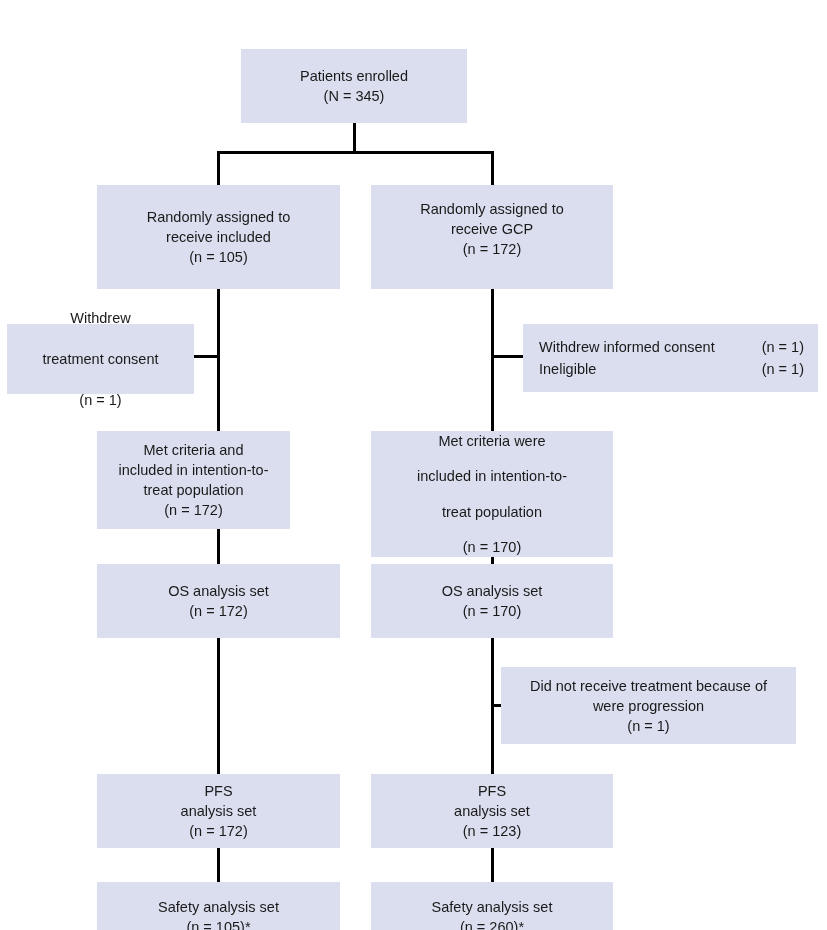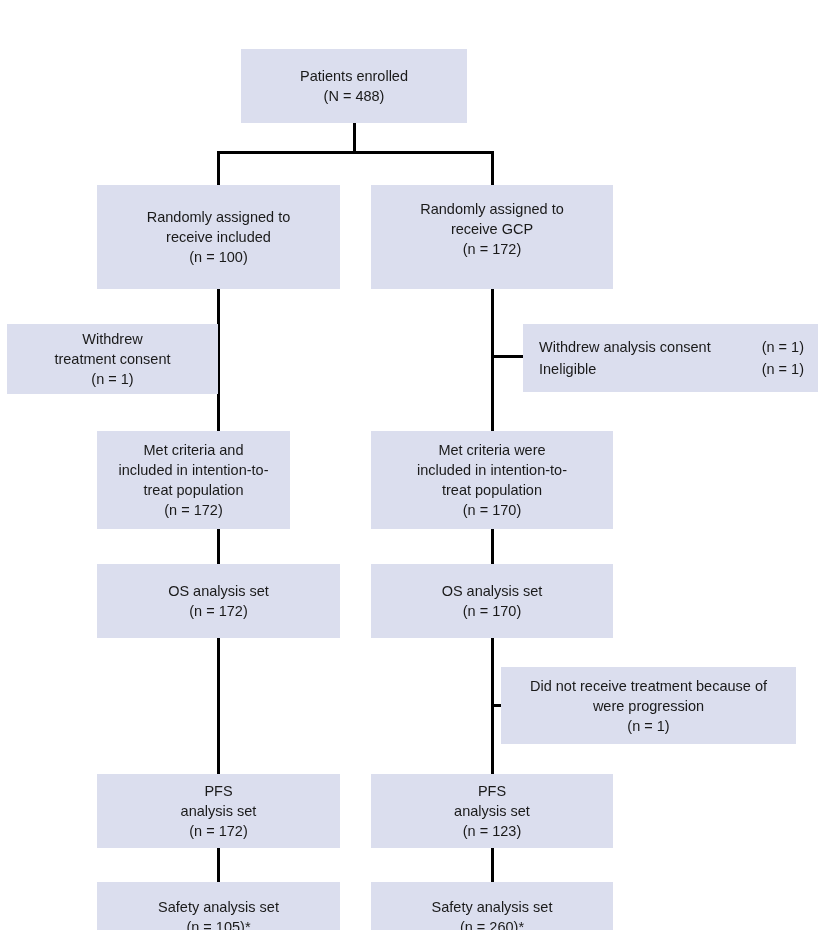--- a/index.html
+++ b/index.html
@@ -74,60 +74,60 @@
   <div class="connector" style="left:217px; top:602px; width:3px; height:136px;"></div>
   <div class="connector" style="left:491px; top:602px; width:3px; height:136px;"></div>
 
   <div class="connector" style="left:494px; top:668px; width:29px; height:3px;"></div>
 
   <div class="connector" style="left:217px; top:812px; width:3px; height:34px;"></div>
   <div class="connector" style="left:491px; top:812px; width:3px; height:34px;"></div>
 
   <div class="box" style="left:241px; top:13px; width:226px; height:74px;">
     <div>Patients enrolled</div>
-    <div>(N = 488)</div>
+    <div>(N = 345)</div>
   </div>
 
   <div class="box" style="left:97px; top:149px; width:243px; height:104px;">
     <div>Randomly assigned to</div>
     <div>receive included</div>
-    <div>(n = 100)</div>
+    <div>(n = 105)</div>
   </div>
 
   <div class="box top-align" style="left:371px; top:149px; width:242px; height:104px;">
     <div>Randomly assigned to</div>
     <div>receive GCP</div>
     <div>(n = 172)</div>
   </div>
 
-  <div class="box" style="left:7px; top:288px; width:211px; height:70px;">
+  <div class="box" style="left:7px; top:288px; width:187px; height:70px;gap:21px;">
     <div>Withdrew</div>
     <div>treatment consent</div>
     <div>(n = 1)</div>
   </div>
 
   <div class="box rows" style="left:523px; top:288px; width:295px; height:68px;">
     <div class="row">
-      <span class="row-label">Withdrew analysis consent</span>
+      <span class="row-label">Withdrew informed consent</span>
       <span class="row-value">(n = 1)</span>
     </div>
     <div class="row">
       <span class="row-label">Ineligible</span>
       <span class="row-value">(n = 1)</span>
     </div>
   </div>
 
   <div class="box" style="left:97px; top:395px; width:193px; height:98px;">
     <div>Met criteria and</div>
     <div>included in intention-to-</div>
     <div>treat population</div>
     <div>(n = 172)</div>
   </div>
 
-  <div class="box" style="left:371px; top:395px; width:242px; height:98px;">
+  <div class="box" style="left:371px; top:395px; width:242px; height:126px;justify-content:space-between;">
     <div>Met criteria were</div>
     <div>included in intention-to-</div>
     <div>treat population</div>
     <div>(n = 170)</div>
   </div>
 
   <div class="box" style="left:97px; top:528px; width:243px; height:74px;">
     <div>OS analysis set</div>
     <div>(n = 172)</div>
   </div>

